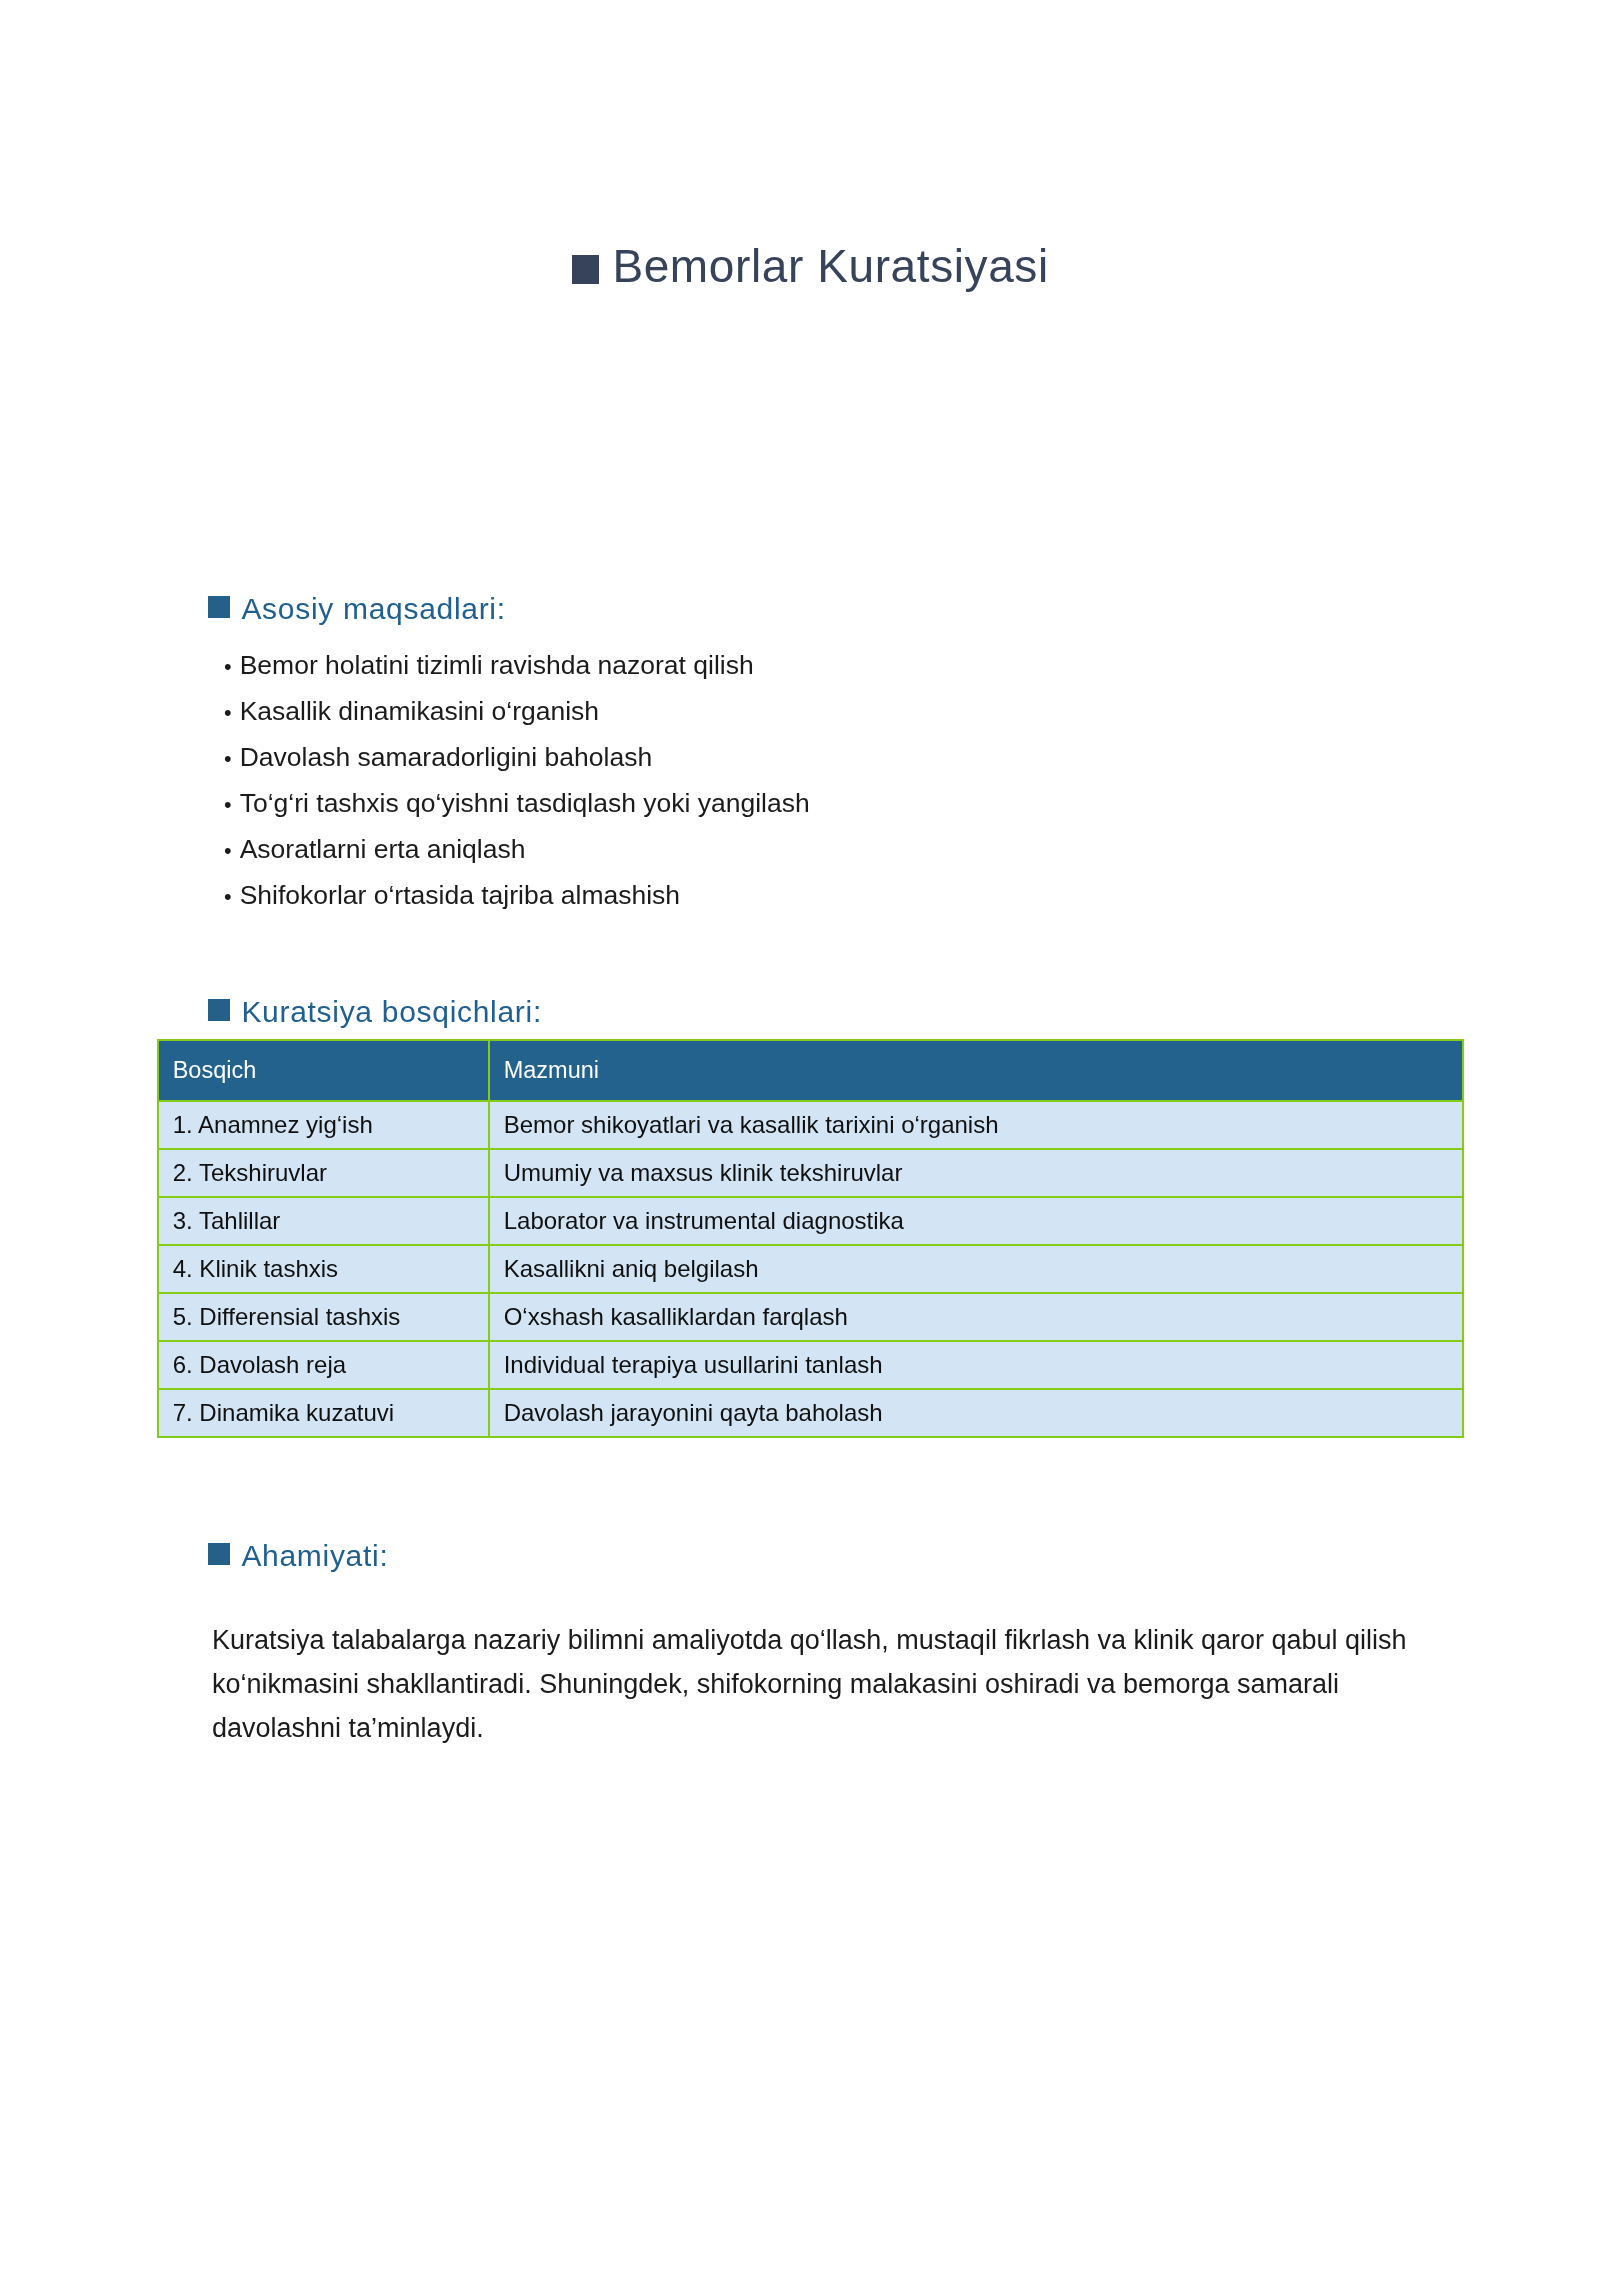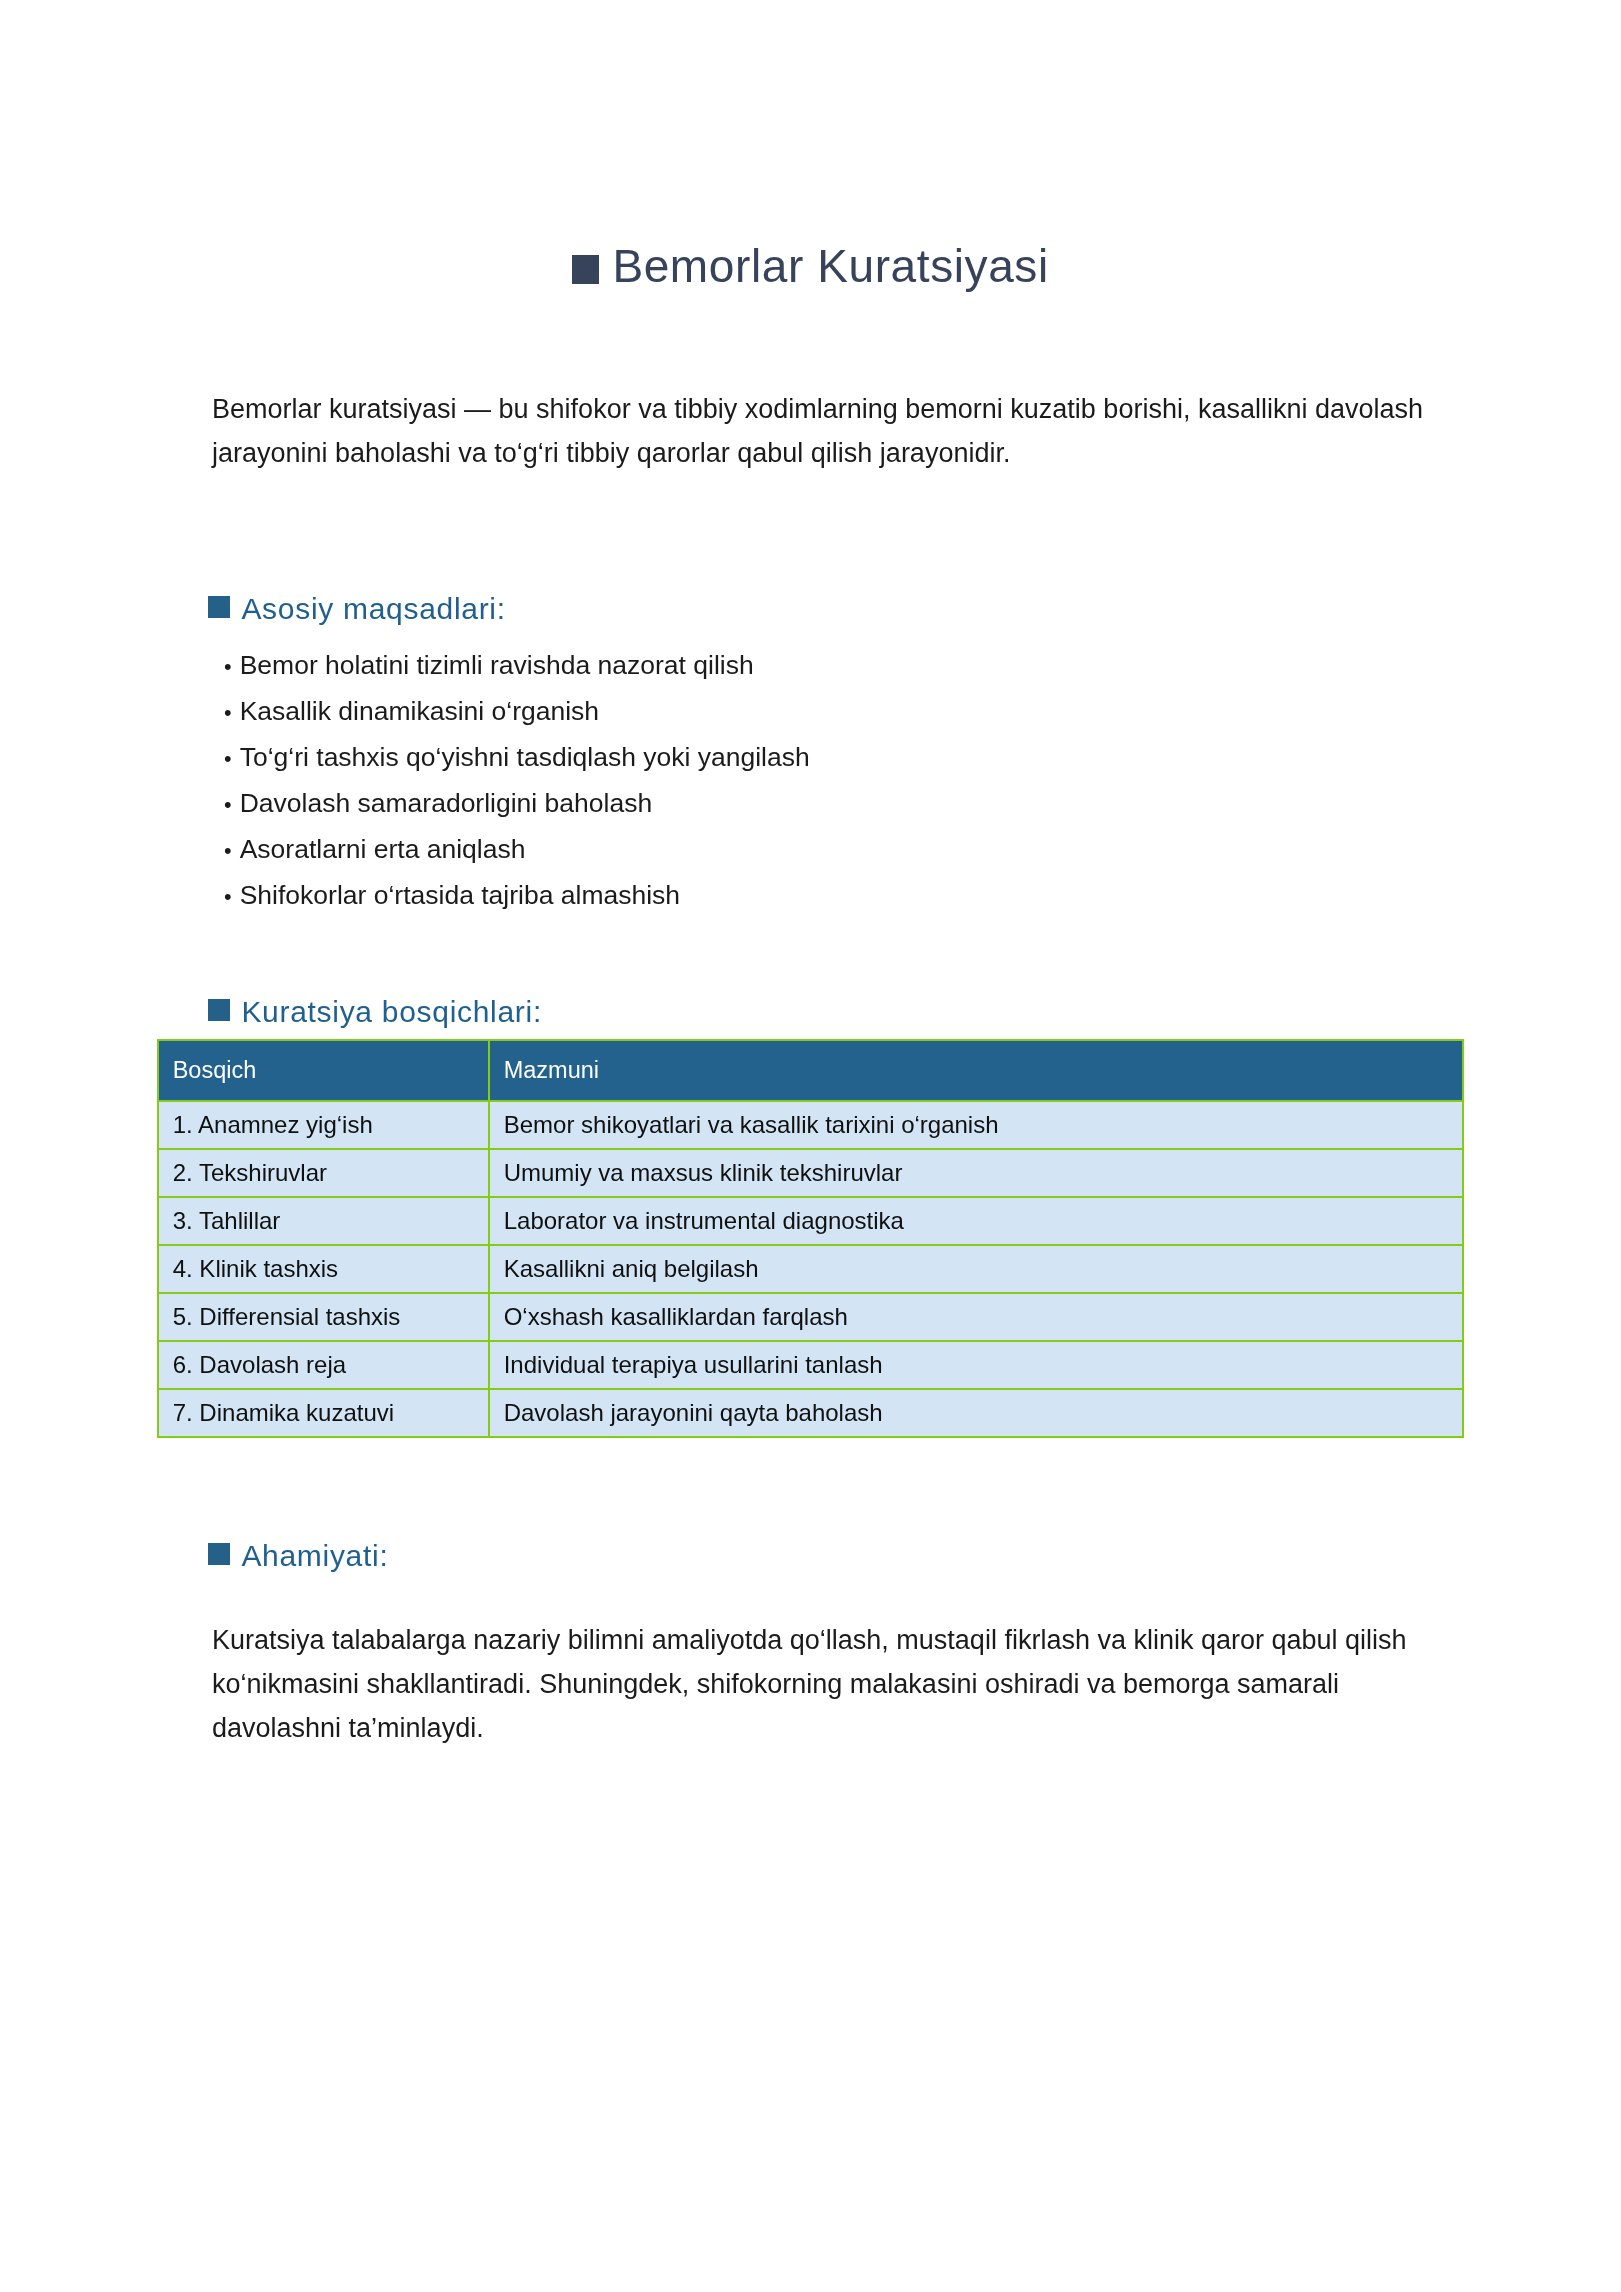--- a/index.html
+++ b/index.html
@@ -135,31 +135,30 @@
 </style>
 </head>
 <body>
 
 <div class="page">
 
   <h1 class="doc-title">
     <span class="sq"></span><span>Bemorlar Kuratsiyasi</span>
   </h1>
 
-  <p class="para" id="intro-paragraph">Bemorlar kuratsiyasi — bu shifokor va tibbiy xodimlarning bemorni kuzatib borishi, kasallikni davolash jarayonini baholashi va to‘g‘ri tibbiy qarorlar qabul qilish jarayonidir.</p>
 
   <h2 class="section-heading" id="heading-goals">
     <span class="sq"></span><span>Asosiy maqsadlari:</span>
   </h2>
 
   <ul class="bullet-list">
     <li><span class="dot">•</span><span>Bemor holatini tizimli ravishda nazorat qilish</span></li>
     <li><span class="dot">•</span><span>Kasallik dinamikasini o‘rganish</span></li>
+    <li><span class="dot">•</span><span>Davolash samaradorligini baholash</span></li>
     <li><span class="dot">•</span><span>To‘g‘ri tashxis qo‘yishni tasdiqlash yoki yangilash</span></li>
-    <li><span class="dot">•</span><span>Davolash samaradorligini baholash</span></li>
     <li><span class="dot">•</span><span>Asoratlarni erta aniqlash</span></li>
     <li><span class="dot">•</span><span>Shifokorlar o‘rtasida tajriba almashish</span></li>
   </ul>
 
   <h2 class="section-heading" id="heading-stages">
     <span class="sq"></span><span>Kuratsiya bosqichlari:</span>
   </h2>
 
   <table class="stages-table">
     <colgroup>

